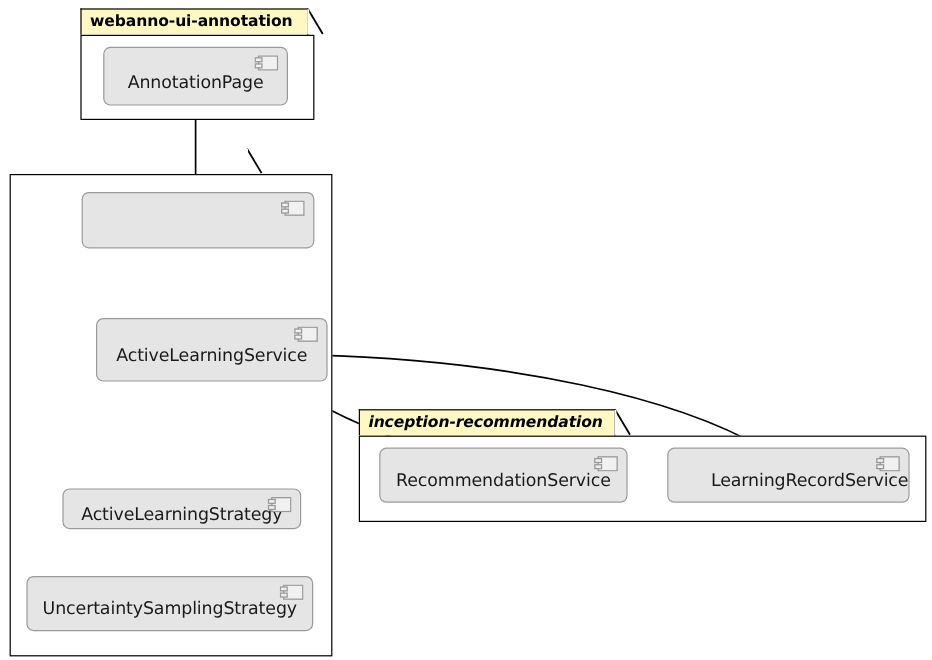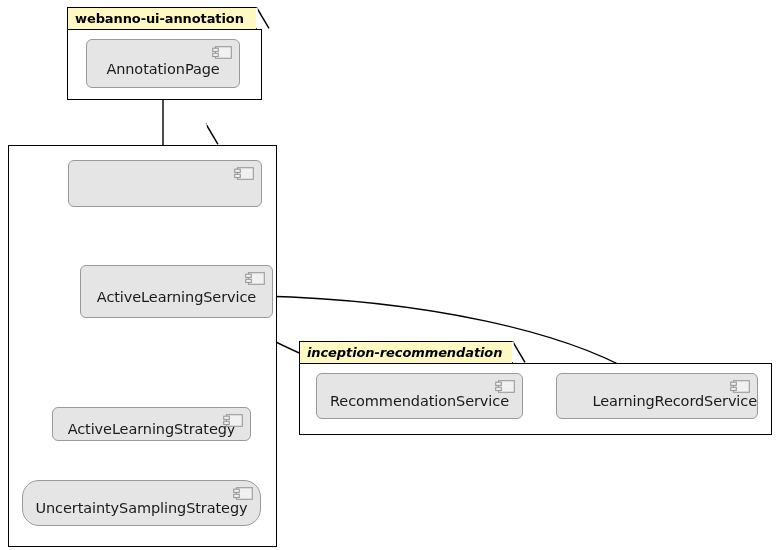--- a/index.html
+++ b/index.html
@@ -178,21 +178,21 @@
 
     <div class="component" style="left:52px; top:375px; width:199px; height:34px;margin-top:32px;">
       <span class="component-label">ActiveLearningStrategy</span>
       <svg class="component-icon" viewBox="0 0 20 13" xmlns="http://www.w3.org/2000/svg">
         <rect x="3.5" y="0.7" width="15.8" height="11.6" fill="#F1F1F1" stroke="#9A9A9A" stroke-width="1.1"></rect>
         <rect x="0.7" y="2.2" width="5.6" height="3.2" fill="#F1F1F1" stroke="#9A9A9A" stroke-width="1.1"></rect>
         <rect x="0.7" y="7.3" width="5.6" height="3.2" fill="#F1F1F1" stroke="#9A9A9A" stroke-width="1.1"></rect>
       </svg>
     </div>
 
-    <div class="component" style="left:22px; top:480px; width:239px; height:46px;border-radius:17px;">
+    <div class="component" style="left:22px; top:480px; width:239px; height:46px;">
       <span class="component-label">UncertaintySamplingStrategy</span>
       <svg class="component-icon" viewBox="0 0 20 13" xmlns="http://www.w3.org/2000/svg">
         <rect x="3.5" y="0.7" width="15.8" height="11.6" fill="#F1F1F1" stroke="#9A9A9A" stroke-width="1.1"></rect>
         <rect x="0.7" y="2.2" width="5.6" height="3.2" fill="#F1F1F1" stroke="#9A9A9A" stroke-width="1.1"></rect>
         <rect x="0.7" y="7.3" width="5.6" height="3.2" fill="#F1F1F1" stroke="#9A9A9A" stroke-width="1.1"></rect>
       </svg>
     </div>
 
     <div class="component" style="left:316px; top:373px; width:207px; height:46px;">
       <span class="component-label">RecommendationService</span>

